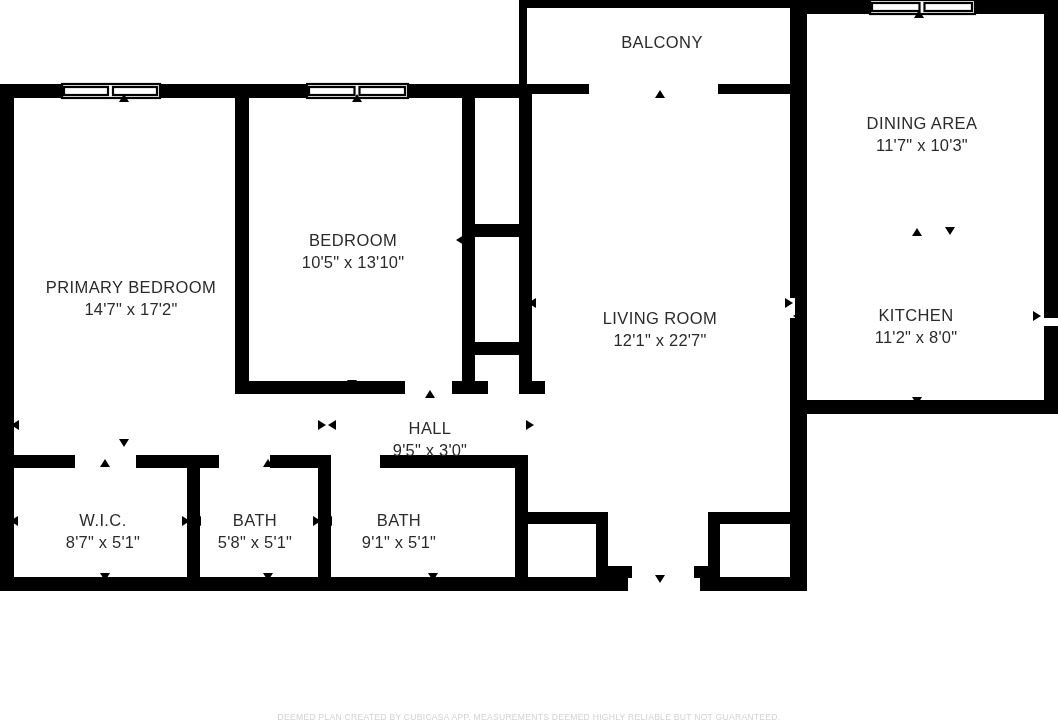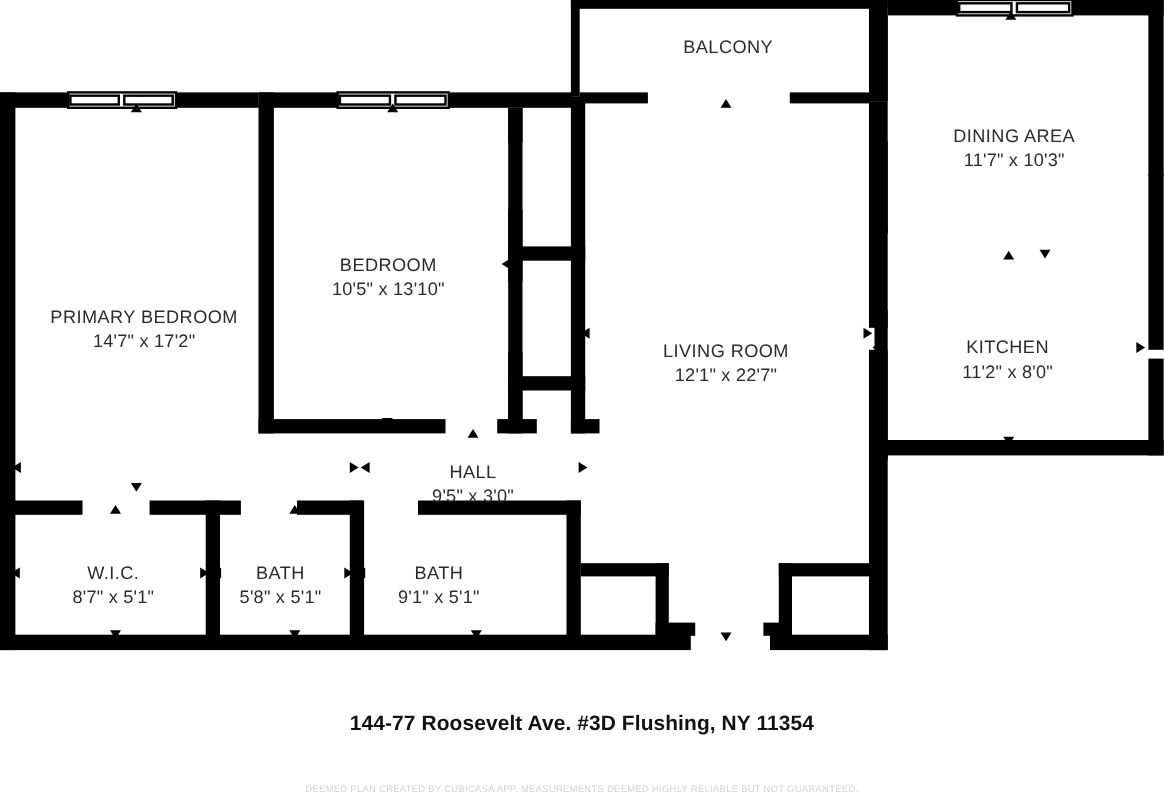--- a/index.html
+++ b/index.html
@@ -214,15 +214,14 @@
           <text x="255" y="522" class="room-name">BATH</text>
           <text x="255" y="544" class="room-dims">5'8" x 5'1"</text>
         </g>
         <g>
           <text x="399" y="522" class="room-name">BATH</text>
           <text x="399" y="544" class="room-dims">9'1" x 5'1"</text>
         </g>
       </g>
   </svg>
 
-  <div class="plan-title">144-77 Roosevelt Ave. #3D Flushing, NY 11354</div>
   <div class="plan-footer">DEEMED PLAN CREATED BY CUBICASA APP. MEASUREMENTS DEEMED HIGHLY RELIABLE BUT NOT GUARANTEED.</div>
 </div>
 
 </body></html>

